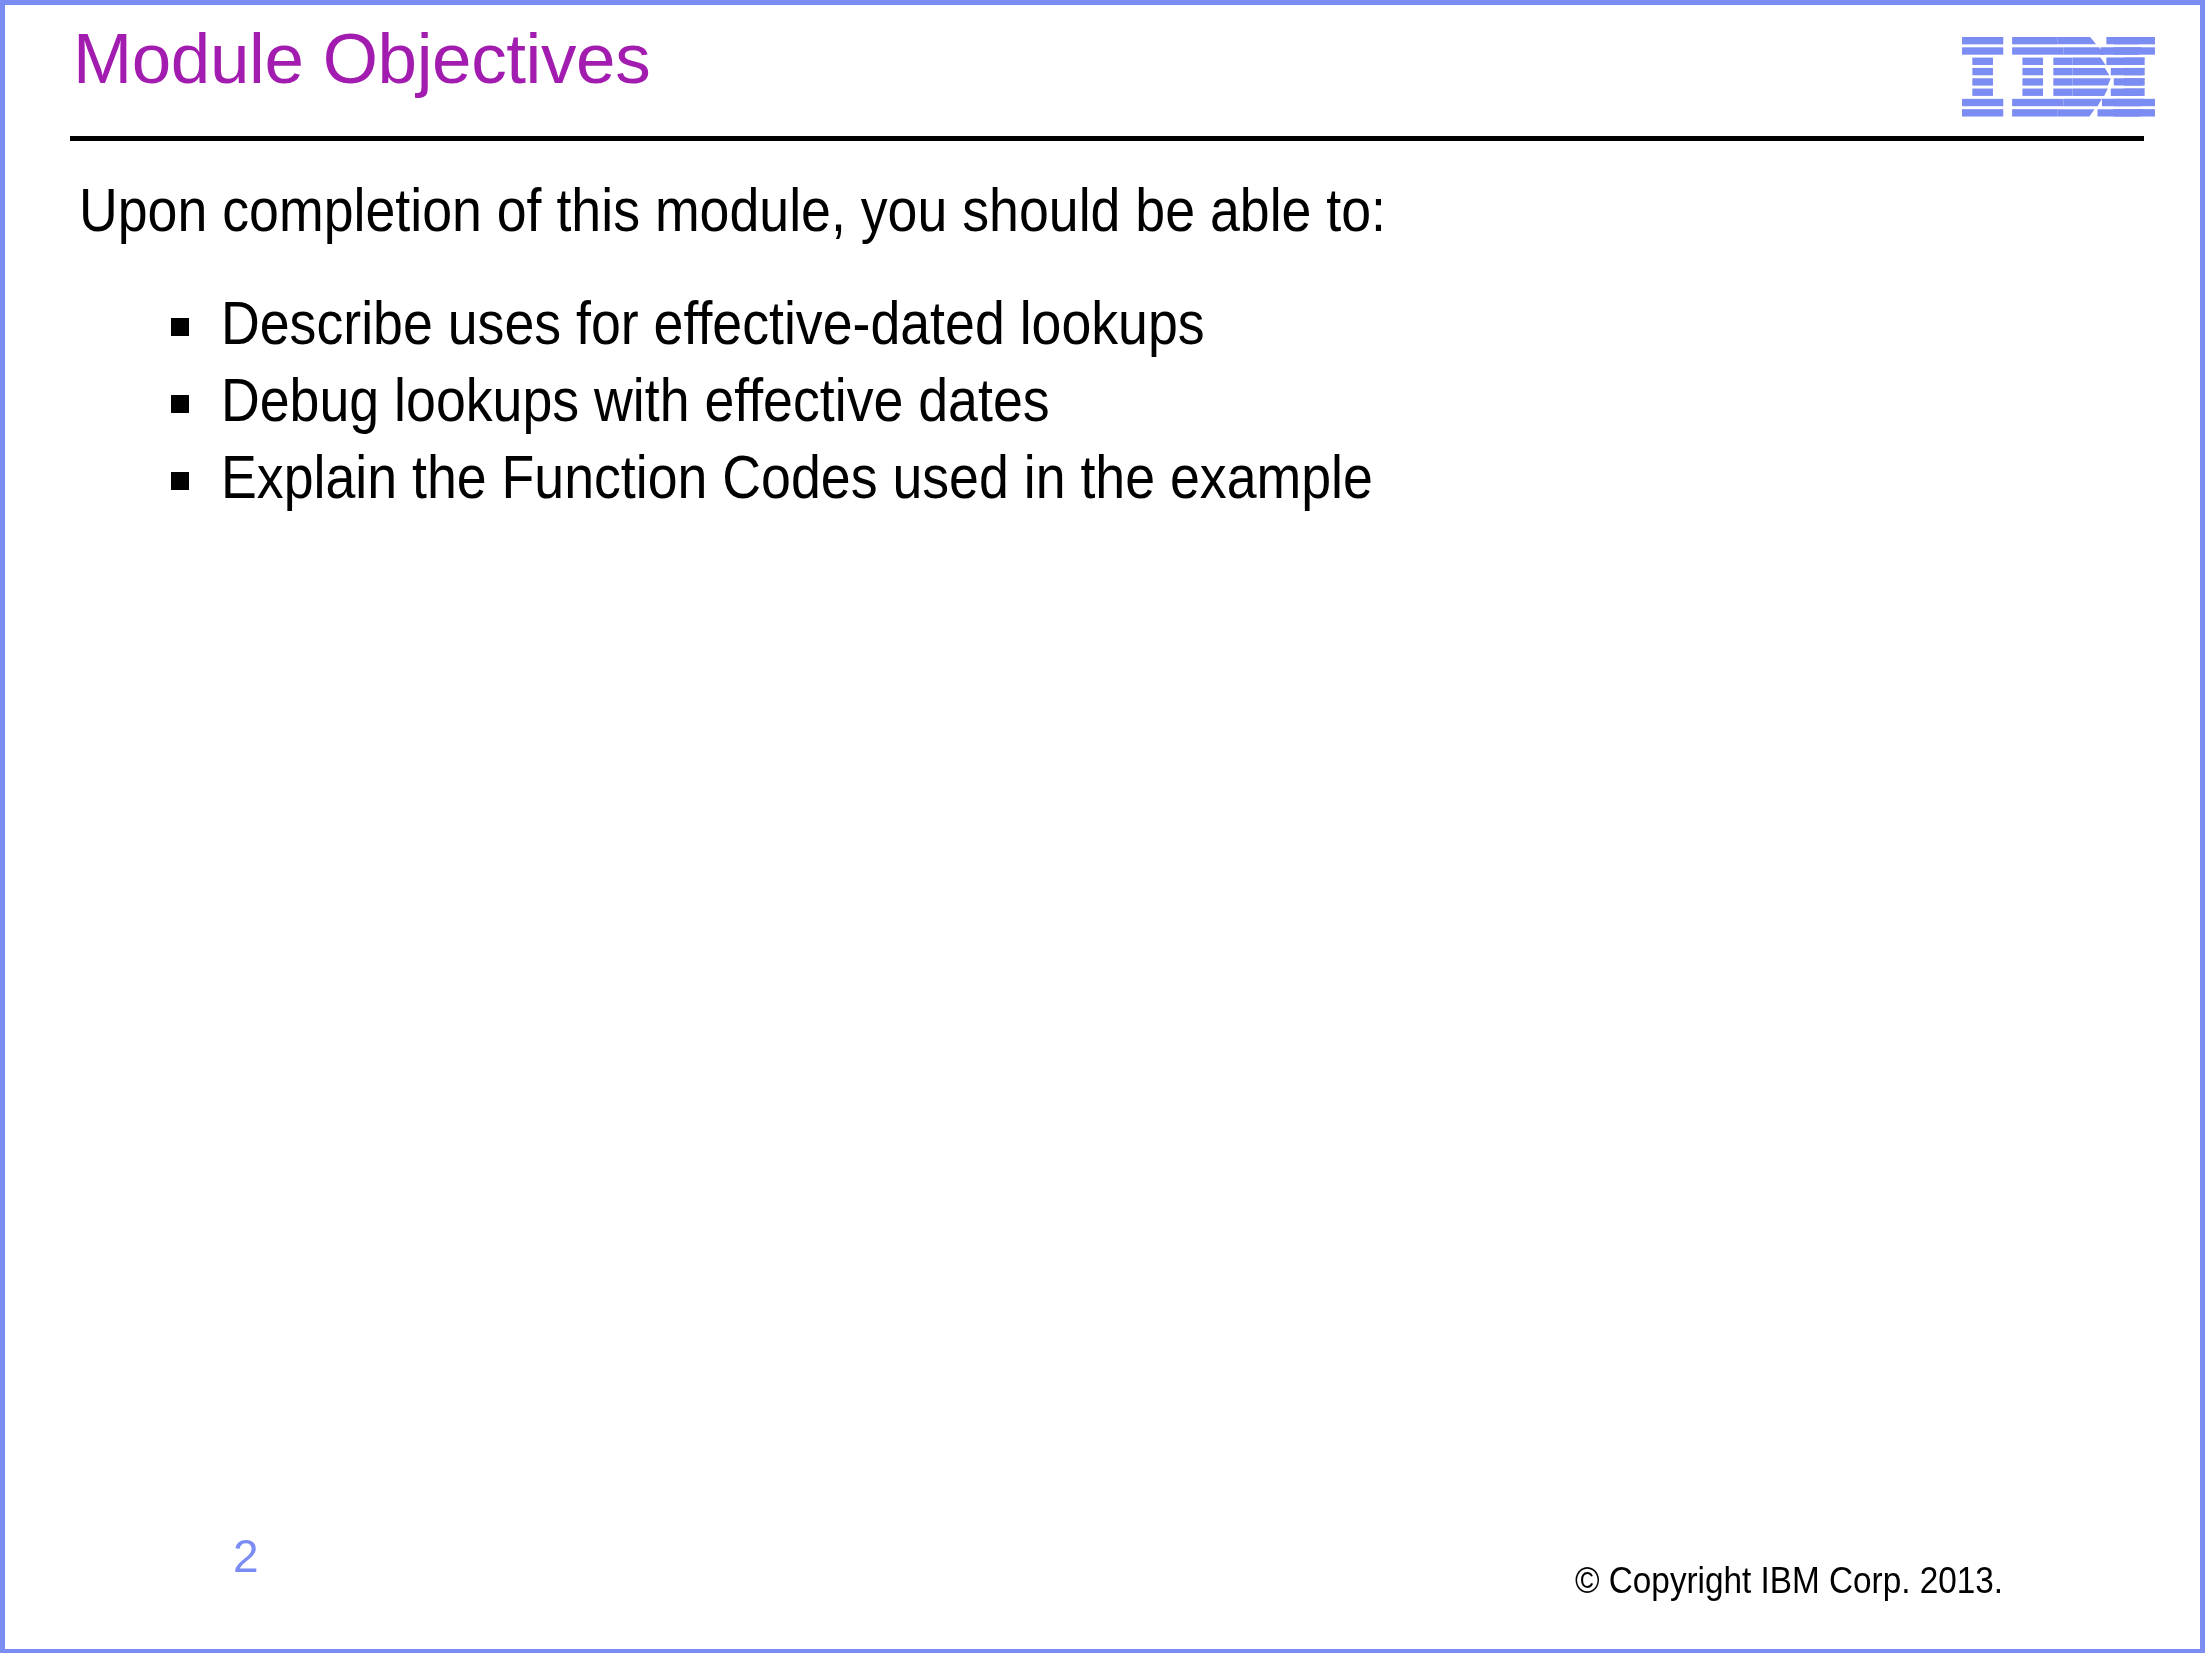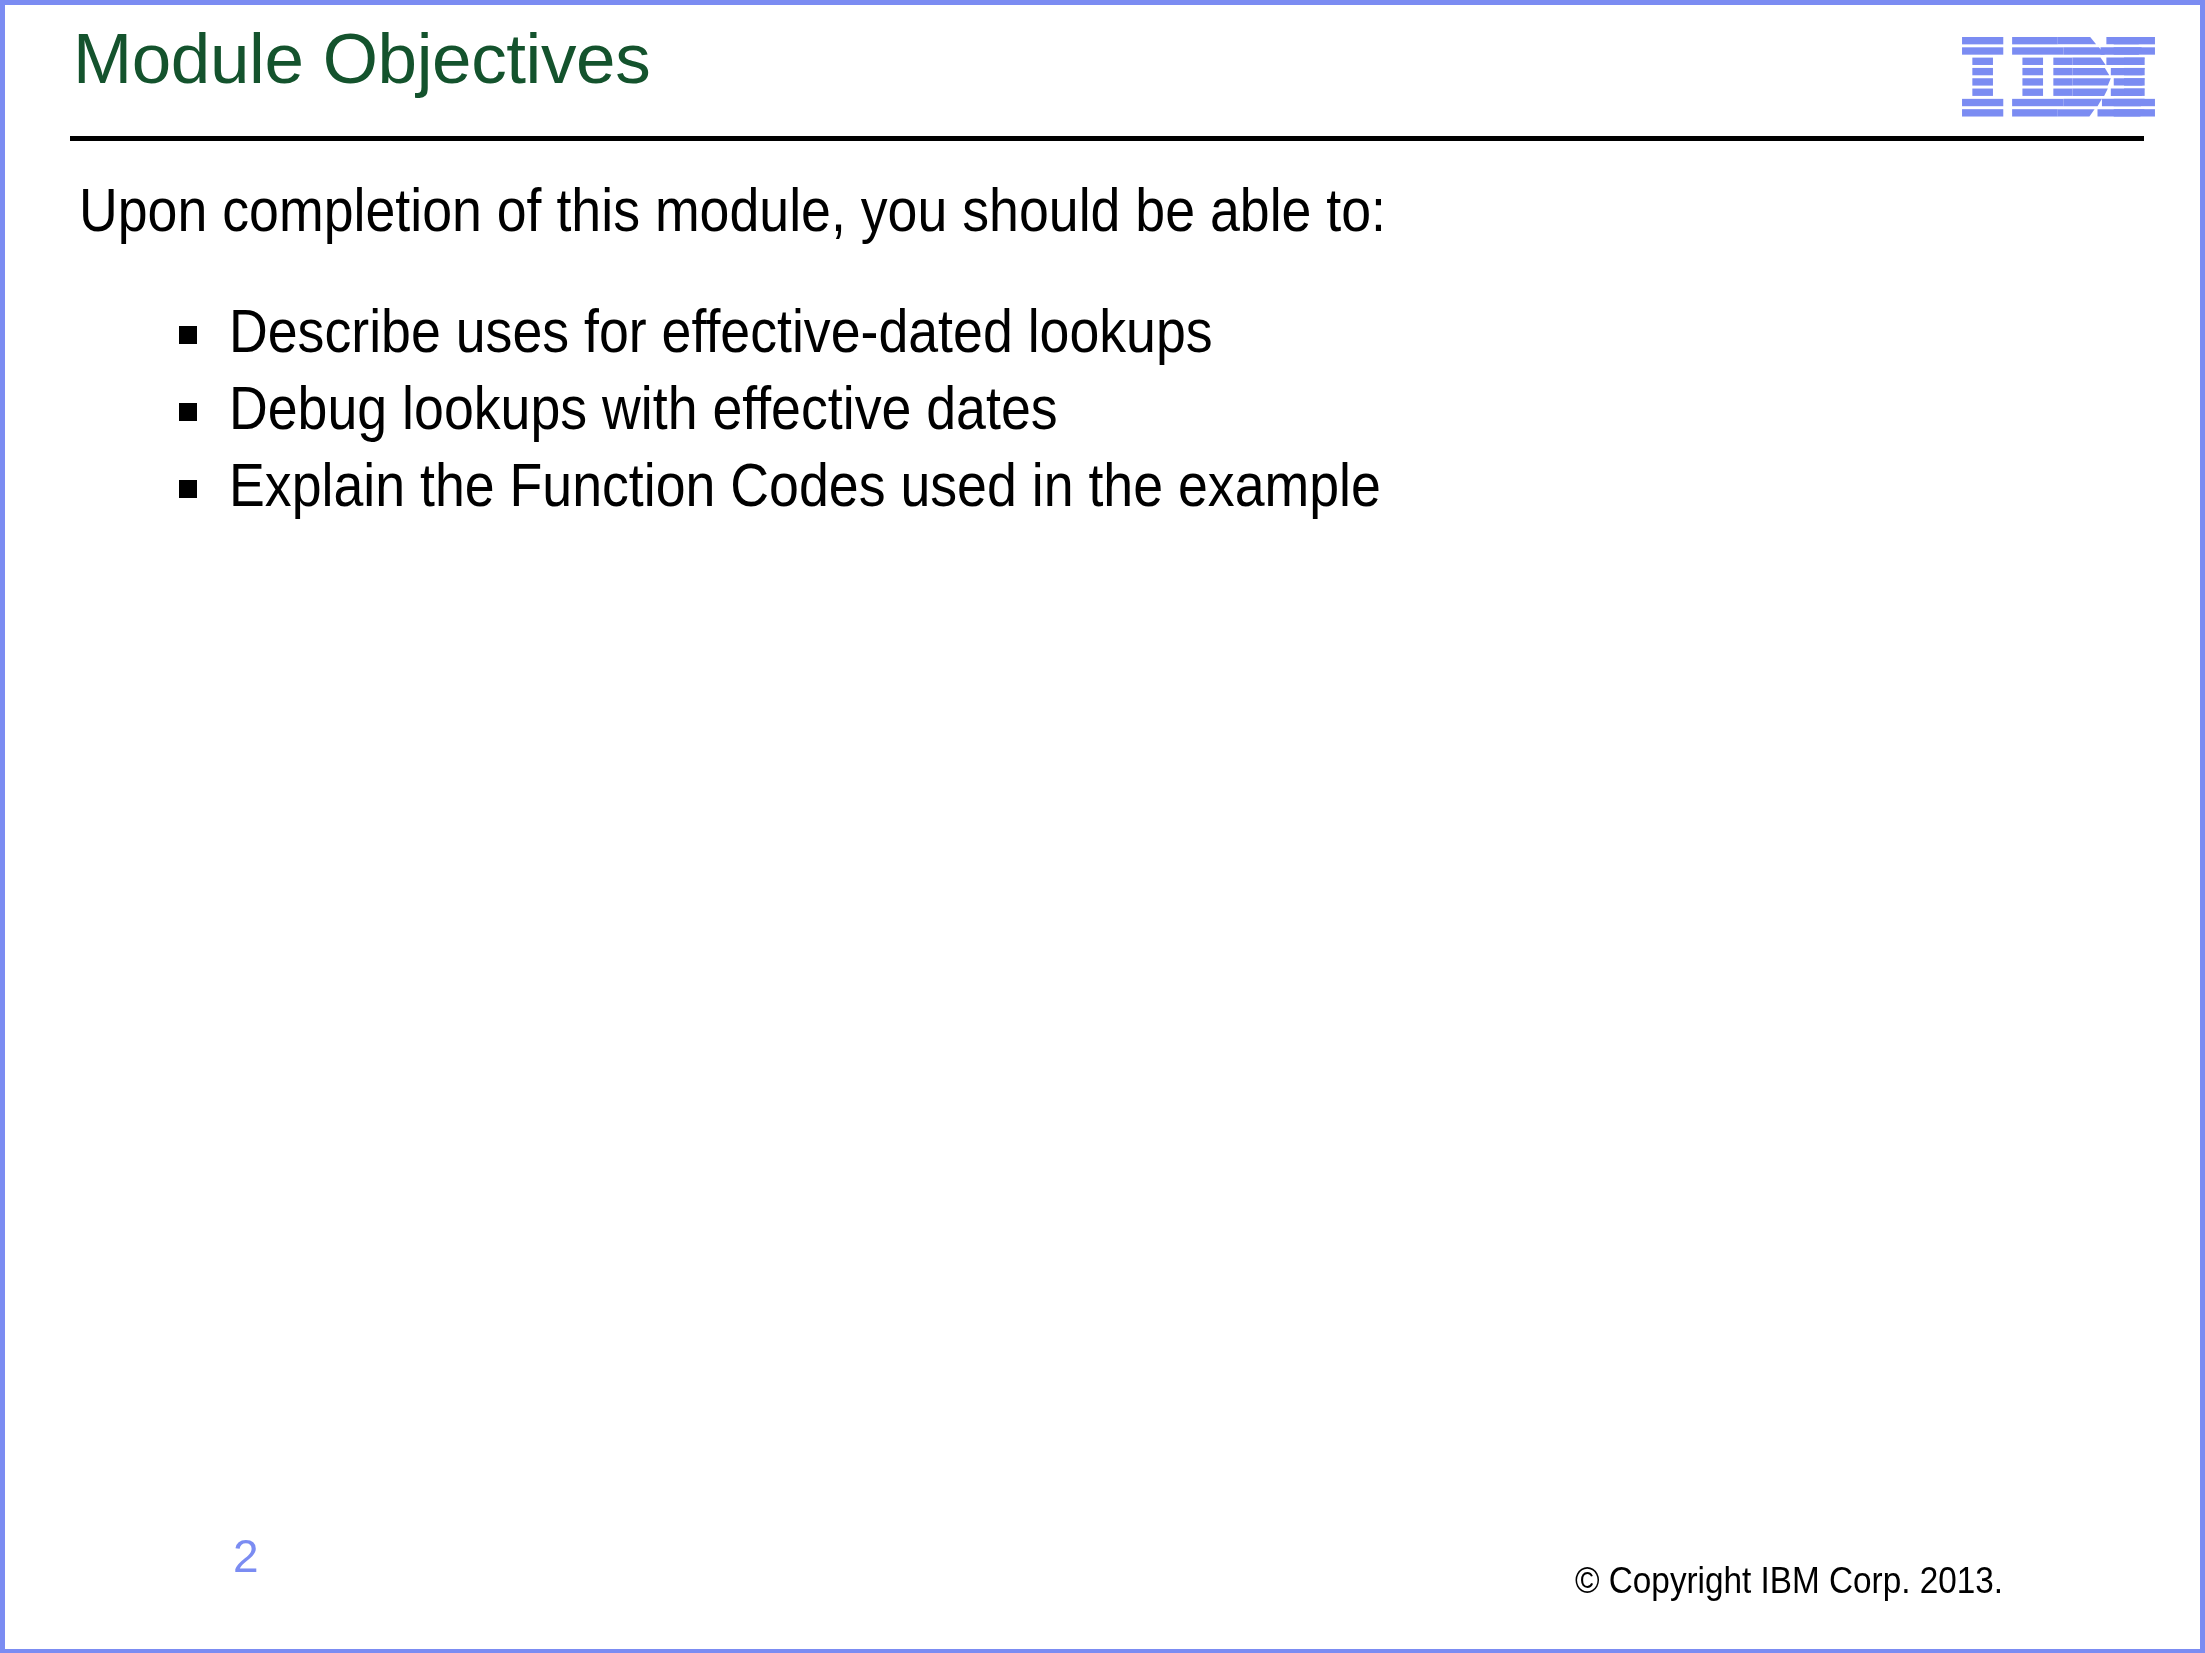--- a/index.html
+++ b/index.html
@@ -19,21 +19,21 @@
     box-sizing: border-box;
     border: 5.1px solid #7b8cf2;
     overflow: hidden;
   }
 
   
   .slide-title {
     position: absolute;
     left: 68px;
     top: 16px;
-    color: #14532d;
+    color: #a21caf;
     font-size: 71px;
     line-height: 1.08;
     font-weight: 400;
     font-family: "Liberation Sans", sans-serif;
     letter-spacing: -0.4px;
     white-space: nowrap;
   }
 
   .title-rule {
     position: absolute;
@@ -67,21 +67,21 @@
     transform: scaleX(0.88);
     transform-origin: left top;
     white-space: nowrap;
   }
 
   .bullet-list {
     position: absolute;
     left: 166px;
     top: 281px;
     list-style: none;
-    margin: 8px;
+    margin: 0;
     padding: 0;
   }
 
   .bullet-item {
     position: relative;
     display: flex;
     align-items: flex-start;
     height: 77px;
     padding-left: 0;
   }

